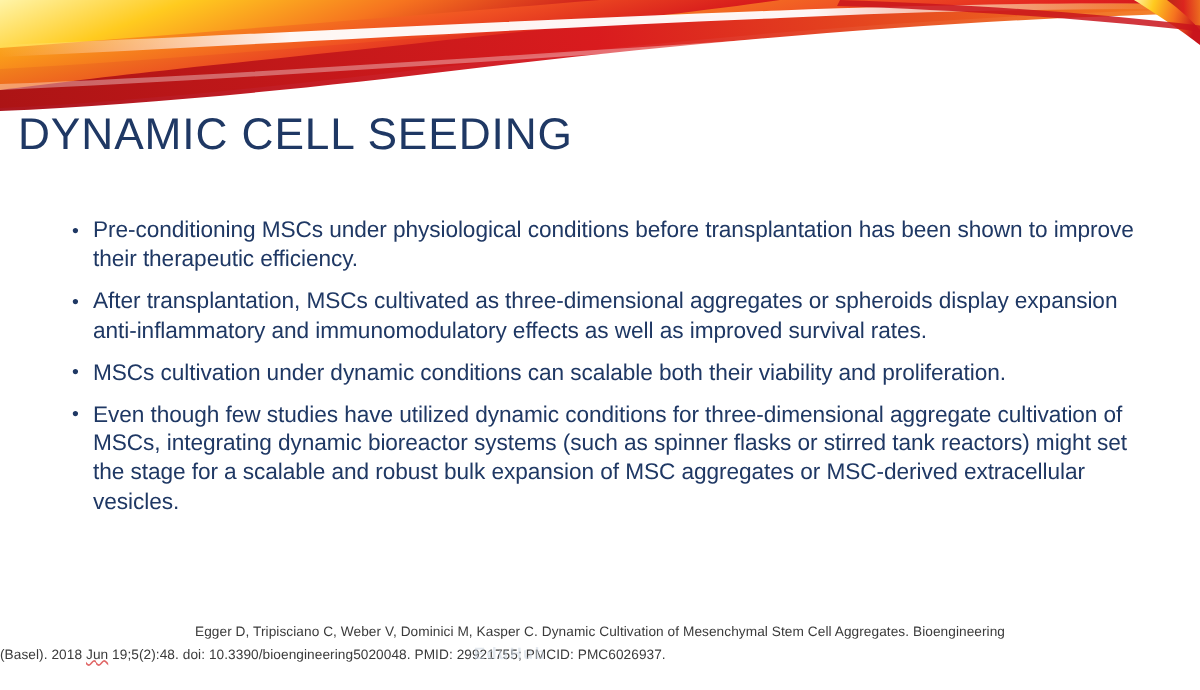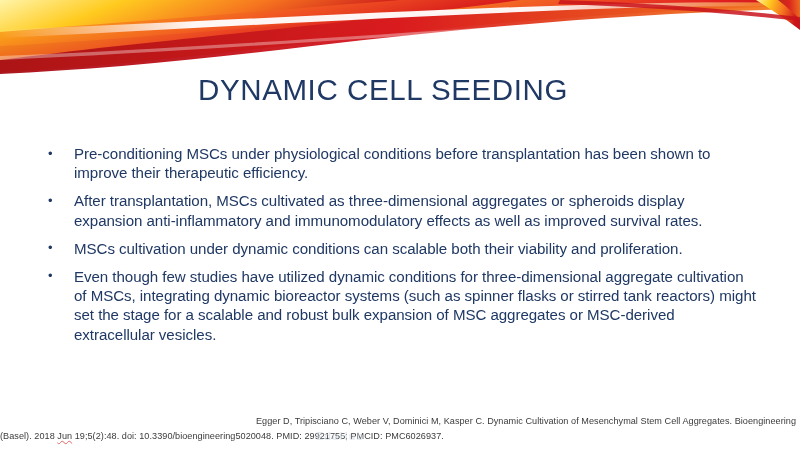--- a/index.html
+++ b/index.html
@@ -9,22 +9,22 @@
     position:relative;
   }
   #slide{position:absolute;inset:0;background:#fff;overflow:hidden;}
 
   
   #banner{position:absolute;left:0;top:0;width:800px;height:78px;overflow:hidden;}
   #banner svg{display:block;}
 
   
   #title{
-    position:absolute;left:0;top:74px;width:766px;
-    text-align:center;
+    position:absolute;left:12px;top:74px;width:766px;
+    text-align:left;
     color:#1F3864;
     font-size:29.5px;
     font-weight:400;
     letter-spacing:0.6px;
     line-height:1.1;
     white-space:nowrap;
   }
 
   
   #body{
@@ -38,31 +38,31 @@
     line-height:19.4px;
     font-weight:400;
     margin-bottom:8.5px;
     letter-spacing:-0.05px;
   }
   .bullet .dot{
     position:absolute;left:4px;top:-0.5px;
     font-size:13px;line-height:19.4px;
     color:#1F3864;
   }
-  .bullet .txt{display:block;margin-left:12px;}
+  .bullet .txt{display:block;}
 
   
   #citation{
     position:absolute;left:0;top:414px;width:800px;
     color:#3b3b3b;
     font-size:9.1px;
     line-height:14.6px;
     letter-spacing:0.05px;
   }
-  #cite-l1{padding:0 4px 0 4px;text-align:right;}
+  #cite-l1{padding:0 4px 0 4px;text-align:center;}
   #cite-l2{text-align:left;}
   .sq{
     text-decoration:underline;
     text-decoration-style:wavy;
     text-decoration-color:#e06666;
     text-decoration-thickness:from-font;
   }
   #watermark{
     position:absolute;left:316px;top:430px;width:120px;height:16px;
     color:#cfd8e3;font-size:11px;font-weight:700;letter-spacing:1px;

